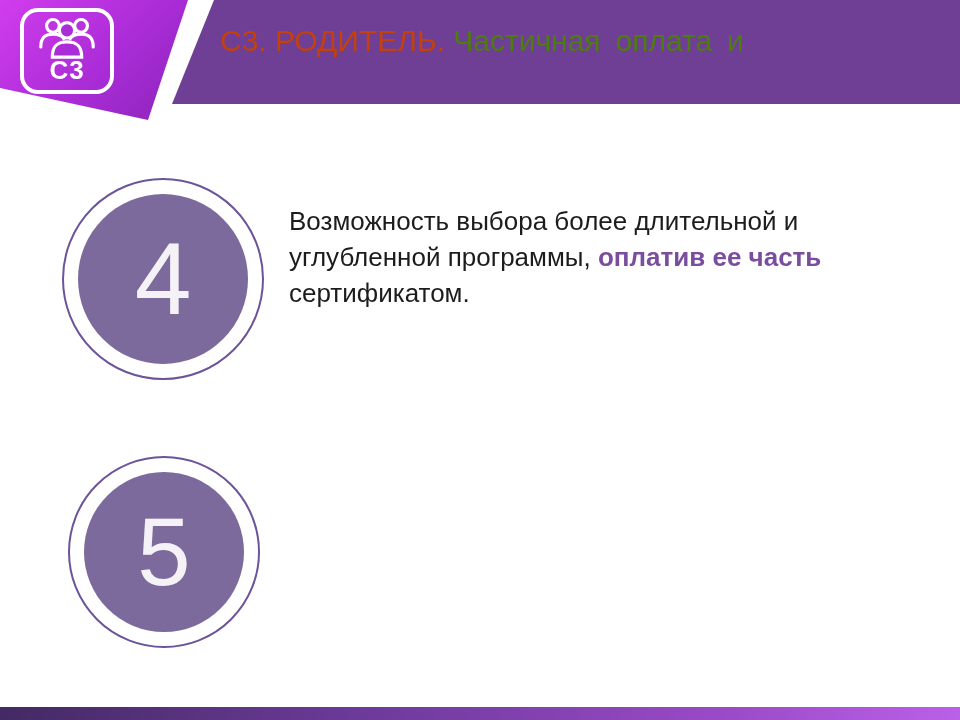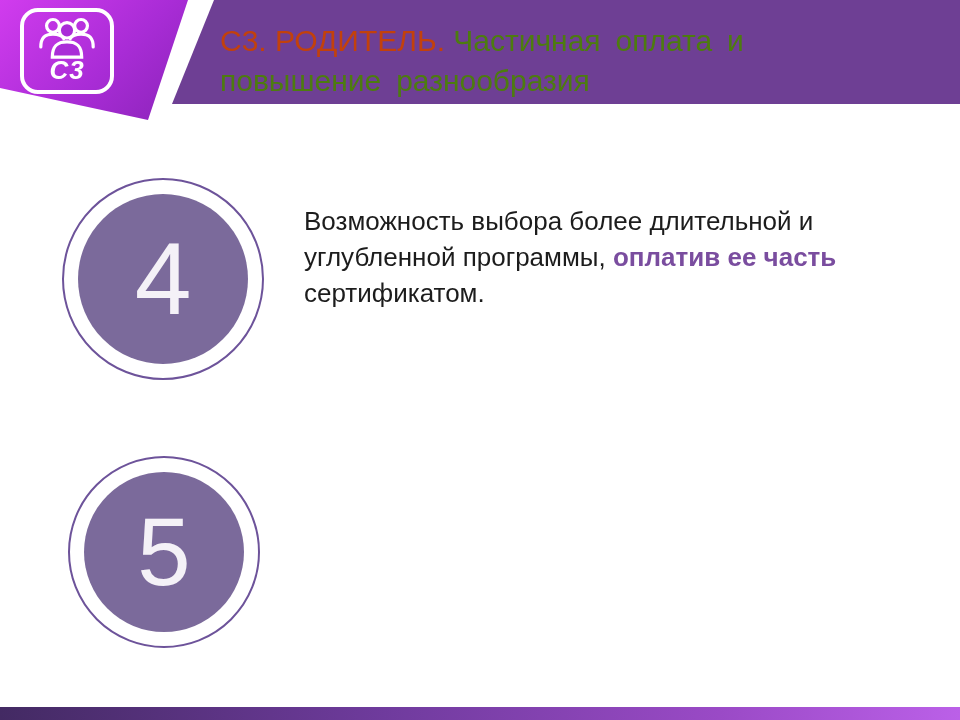--- a/index.html
+++ b/index.html
@@ -14,21 +14,21 @@
     clip-path:polygon(214px 0,100% 0,100% 100%,172px 100%);
   }
   .header-accent{
     position:absolute;top:0;left:0;width:240px;height:122px;
     background:linear-gradient(135deg,#d13cee 0%,#a92cd6 48%,#7e20ad 100%);
     clip-path:polygon(0 0,188px 0,148px 120px,0 88px);
   }
   .logo-badge{
     position:absolute;left:20px;top:8px;width:86px;height:78px;
     border:4px solid #ffffff;border-radius:18px;
-    display:flex;flex-direction:column;align-items:center;justify-content:flex-start;font-style:italic;
+    display:flex;flex-direction:column;align-items:center;justify-content:flex-start;
   }
   .logo-badge svg{display:block;margin-top:3px;}
   .logo-label{
     color:#ffffff;font-weight:bold;font-size:26px;line-height:26px;margin-top:-4px;
     letter-spacing:1px;
   }
   .slide-title{
     position:absolute;left:220px;top:21px;width:700px;
     font-size:30px;line-height:40px;font-weight:400;
   }
@@ -40,21 +40,21 @@
     position:absolute;inset:14px;border-radius:50%;background:#7b6a9b;
     display:flex;align-items:center;justify-content:center;
     color:#f4f1f7;font-weight:400;
   }
   .circle-4{left:62px;top:178px;width:198px;height:198px;}
   .circle-4 .inner{font-size:102px;}
   .circle-5{left:68px;top:456px;width:188px;height:188px;}
   .circle-5 .inner{font-size:96px;}
   .item-text{
     position:absolute;left:289px;width:592px;
-    font-size:26px;line-height:36px;color:#1c1c1c;margin-left:15px;
+    font-size:26px;line-height:36px;color:#1c1c1c;
   }
   .item-text-4{top:203px;}
   .item-text-5{top:501px;}
   .hl{color:#7a4d9f;font-weight:bold;}
   
   .footer-bar{
     position:absolute;left:0;bottom:0;width:960px;height:13px;
     background:linear-gradient(90deg,#432a63 0%,#6f3b9d 40%,#9a4ac6 75%,#bb60e8 100%);
   }
 </style>
@@ -78,21 +78,20 @@
       <g fill="#aa2dd8" stroke="#ffffff" stroke-width="5" stroke-linecap="round">
         <circle cx="50" cy="24" r="12"></circle>
         <path d="M27 66 C27 46 37 42 50 42 C63 42 73 46 73 66 Z"></path>
       </g>
     </svg>
     <div class="logo-label">С3</div>
   </div>
 
   <div class="slide-title">
     <span class="title-prefix">С3. РОДИТЕЛЬ. </span><span class="title-highlight">Частичная оплата и</span><br>
-    <span class="title-highlight">повышение разнообразия</span>
   </div>
 
   <div class="num-circle circle-4">
     <div class="inner">4</div>
   </div>
   <div class="item-text item-text-4">
     <span>Возможность выбора более длительной и углубленной программы, </span><span class="hl">оплатив ее часть</span><span> сертификатом.</span>
   </div>
 
   <div class="num-circle circle-5">

